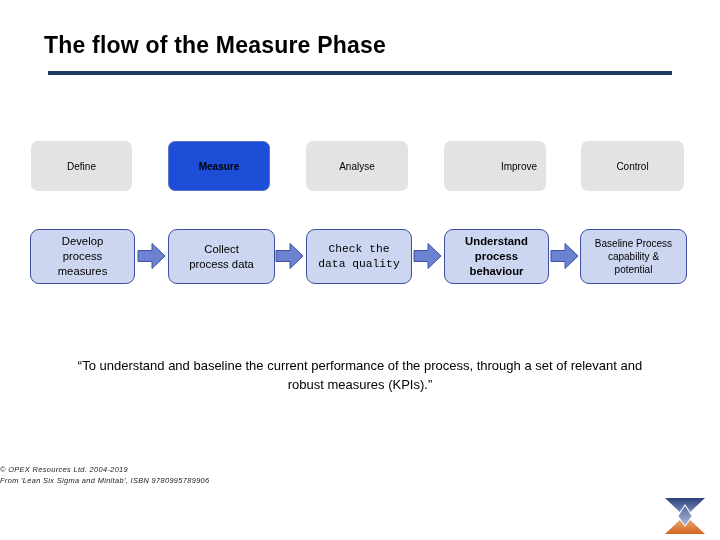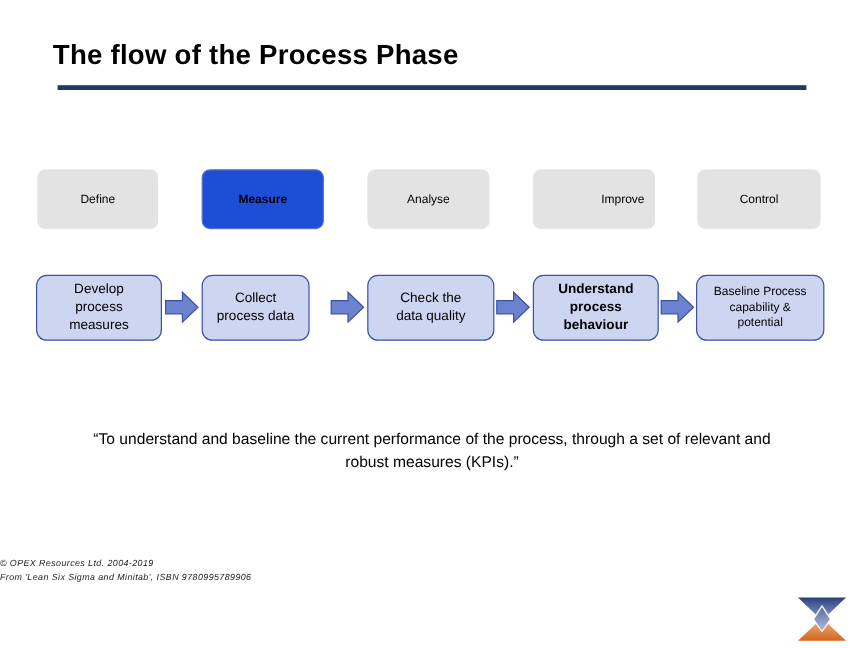--- a/index.html
+++ b/index.html
@@ -130,21 +130,21 @@
     position: absolute;
     left: 662px;
     top: 496px;
     width: 46px;
     height: 40px;
   }
 </style>
 </head>
 <body>
 
-<div class="slide-title">The flow of the Process Phase</div>
+<div class="slide-title">The flow of the Measure Phase</div>
 <div class="title-rule"></div>
 
 <div class="phase-row">
   <div class="phase-box" style="left:31px;  width:101px;">
       <span>Define</span>
     </div>
   <div class="phase-box is-active" style="left:168px; width:102px;">
       <span>Measure</span>
     </div>
   <div class="phase-box" style="left:306px; width:102px;">
@@ -165,32 +165,32 @@
 process
 measures</span>
     </div>
 
   <div class="step-arrow" style="left:137px;">
     <svg viewBox="0 0 29 28" width="29" height="28" aria-hidden="true">
       <polygon points="1,8.5 15,8.5 15,1.5 28,14 15,26.5 15,19.5 1,19.5" fill="#6b82d0" stroke="#3f4fa3" stroke-width="1"></polygon>
     </svg>
   </div>
 
-  <div class="step-box" style="left:168px; width:90px;">
+  <div class="step-box" style="left:168px; width:107px;">
       <span>Collect
 process data</span>
     </div>
 
   <div class="step-arrow" style="left:275px;">
     <svg viewBox="0 0 29 28" width="29" height="28" aria-hidden="true">
       <polygon points="1,8.5 15,8.5 15,1.5 28,14 15,26.5 15,19.5 1,19.5" fill="#6b82d0" stroke="#3f4fa3" stroke-width="1"></polygon>
     </svg>
   </div>
 
-  <div class="step-box" style="left:306px; width:106px;">
+  <div class="step-box" style="left:306px; width:106px;font-family:Liberation Mono, monospace;">
       <span>Check the
 data quality</span>
     </div>
 
   <div class="step-arrow" style="left:413px;">
     <svg viewBox="0 0 29 28" width="29" height="28" aria-hidden="true">
       <polygon points="1,8.5 15,8.5 15,1.5 28,14 15,26.5 15,19.5 1,19.5" fill="#6b82d0" stroke="#3f4fa3" stroke-width="1"></polygon>
     </svg>
   </div>
 

